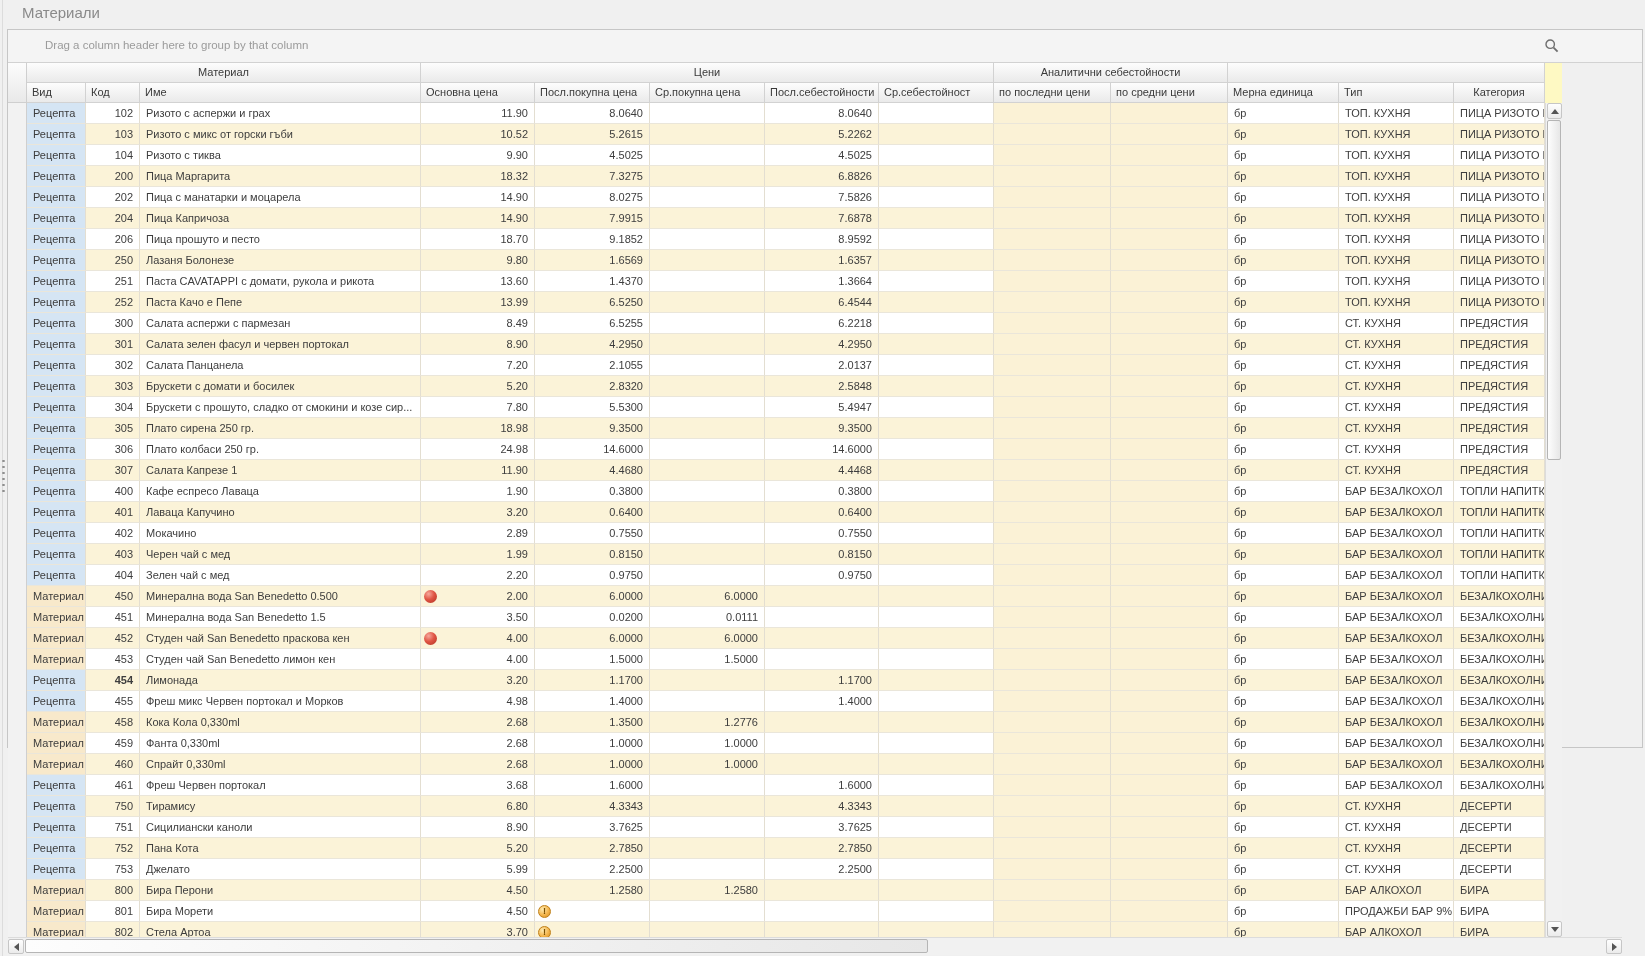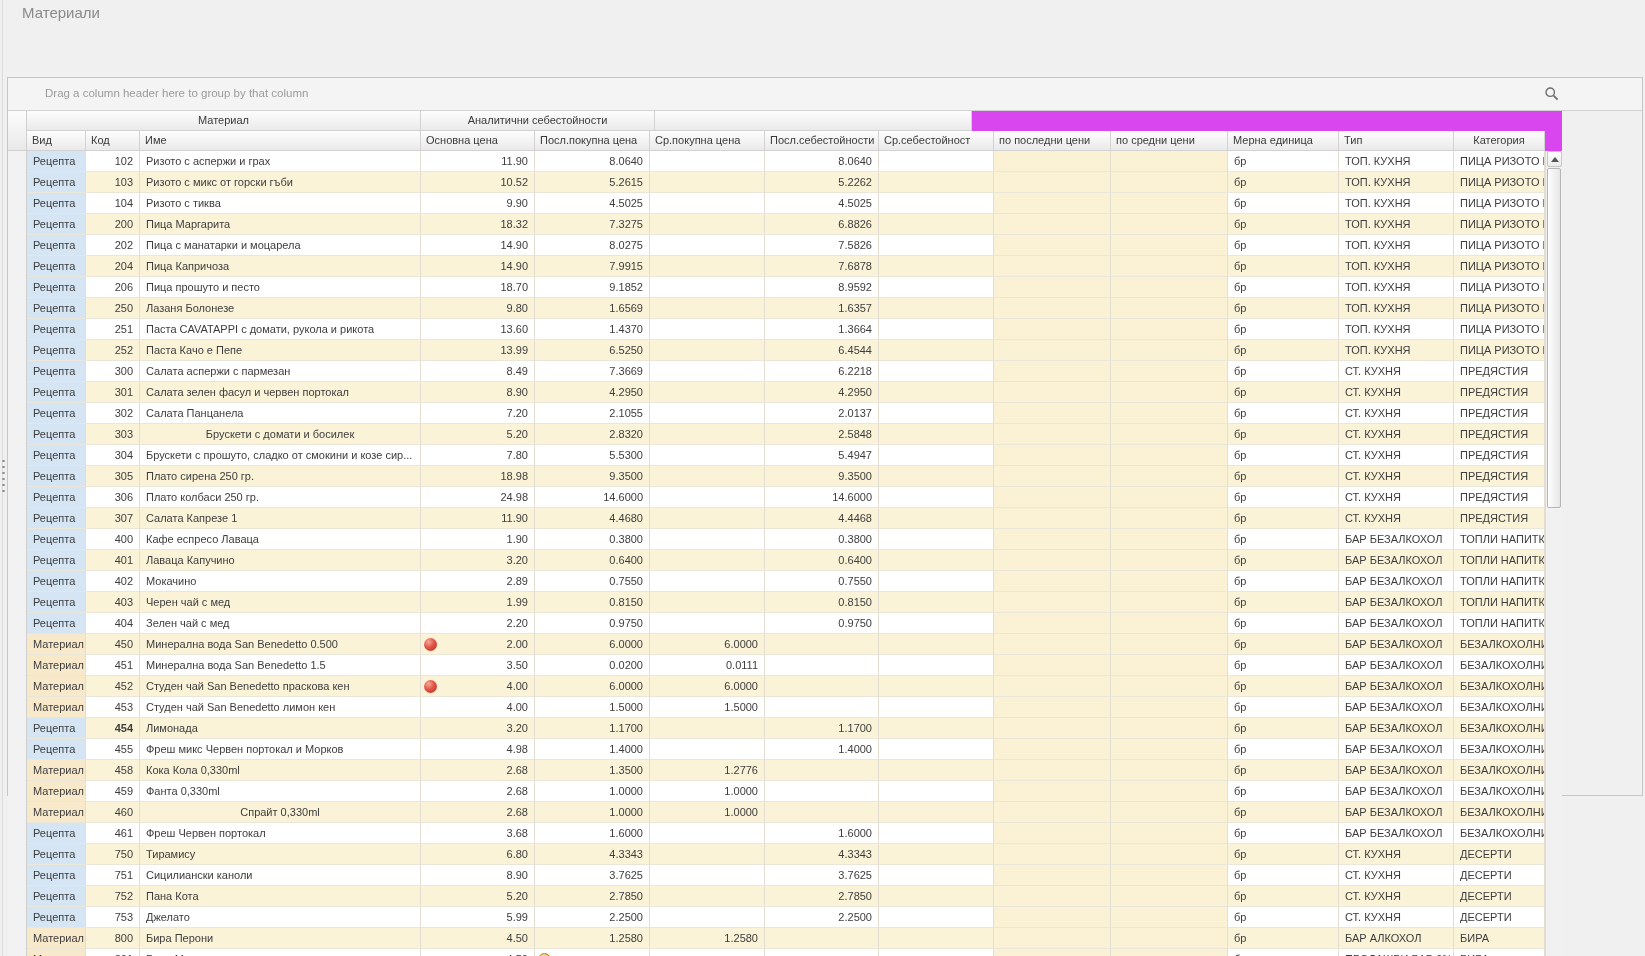--- a/index.html
+++ b/index.html
@@ -6,21 +6,21 @@
   html,body { width:1645px; height:956px; background:#f0f0f0;
     font-family:"Liberation Sans","DejaVu Sans",sans-serif; overflow:hidden; }
   .window { position:relative; width:1645px; height:956px; background:#f0f0f0; }
   .left-line { position:absolute; left:2px; top:0; bottom:0; width:1px; background:#dcdcdc; }
   .title { position:absolute; left:22px; top:4px; font-size:15px; color:#8a8a8a; }
   .edge-splitter { position:absolute; left:1px; top:458px; width:5px; height:36px;
     background-image:radial-gradient(circle,#8f8f8f 1px,transparent 1.4px);
     background-size:5px 6px; background-position:center top; cursor:ew-resize; }
 
   .grid-control { position:absolute; left:7px; top:29px; width:1636px; height:719px;
-    border:1px solid #c6c6c6; background:#d946ef;margin-top:48px; }
+    border:1px solid #c6c6c6; background:#fef9c3; }
 
   
   .group-panel { position:absolute; left:0; top:0; width:100%; height:33px;
     background:#f4f4f4; border-bottom:1px solid #d2d2d2; }
   .group-hint { position:absolute; left:37px; top:9px; font-size:11.5px; color:#9b9b9b; }
   .search-icon { position:absolute; right:82px; top:8px; width:16px; height:16px; cursor:pointer; }
 
   
   .header-area { position:absolute; left:0; top:33px; display:flex; }
   .ind-head { width:19px; height:40px; background:linear-gradient(#fcfcfc,#e9e9e9);
@@ -88,20 +88,21 @@
           <line x1="9.6" y1="9.6" x2="13.6" y2="13.6" stroke="#6e6e6e" stroke-width="1.8"></line>
         </svg>
       </span>
     </div>
 
     <div class="header-area">
       <div class="ind-head"></div>
       <div>
         <div class="hrow" id="band-row">
             <div class="hcell band" style="width: 394px;">Материал</div>
+            <div class="hcell band" style="width: 573px;">Цени</div>
             <div class="hcell band" style="width: 234px;">Аналитични себестойности</div>
             <div class="hcell band" style="width: 317px;"></div>
           </div>
         <div class="hrow" id="header-row">
             <div class="hcell" style="width: 59px;">Вид</div>
             <div class="hcell" style="width: 54px;">Код</div>
             <div class="hcell" style="width: 281px;">Име</div>
             <div class="hcell" style="width: 114px;">Основна цена</div>
             <div class="hcell" style="width: 115px;">Посл.покупна цена</div>
             <div class="hcell" style="width: 115px;">Ср.покупна цена</div>
@@ -276,21 +277,21 @@
           <div class="cell" style="width: 111px;">бр</div>
           <div class="cell" style="width: 115px;">ТОП. КУХНЯ</div>
           <div class="cell" style="width: 91px;">ПИЦА РИЗОТО П</div>
         </div>
         <div class="row">
           <div class="ind-cell"></div>
           <div class="cell vid-r" style="width: 59px;">Рецепта</div>
           <div class="cell num" style="width: 54px;">300</div>
           <div class="cell" style="width: 281px;">Салата аспержи с пармезан</div>
           <div class="cell num" style="width: 114px;">8.49</div>
-          <div class="cell num" style="width: 115px;">7.3669</div>
+          <div class="cell num" style="width: 115px;">6.5255</div>
           <div class="cell num" style="width: 115px;"></div>
           <div class="cell num" style="width: 114px;">6.2218</div>
           <div class="cell num" style="width: 115px;"></div>
           <div class="cell num an" style="width: 117px;"></div>
           <div class="cell num an" style="width: 117px;"></div>
           <div class="cell" style="width: 111px;">бр</div>
           <div class="cell" style="width: 115px;">СТ. КУХНЯ</div>
           <div class="cell" style="width: 91px;">ПРЕДЯСТИЯ</div>
         </div>
         <div class="row stripe">
@@ -322,21 +323,21 @@
           <div class="cell num an" style="width: 117px;"></div>
           <div class="cell num an" style="width: 117px;"></div>
           <div class="cell" style="width: 111px;">бр</div>
           <div class="cell" style="width: 115px;">СТ. КУХНЯ</div>
           <div class="cell" style="width: 91px;">ПРЕДЯСТИЯ</div>
         </div>
         <div class="row stripe">
           <div class="ind-cell"></div>
           <div class="cell vid-r" style="width: 59px;">Рецепта</div>
           <div class="cell num" style="width: 54px;">303</div>
-          <div class="cell" style="width: 281px; text-align: center;">Брускети с домати и босилек</div>
+          <div class="cell" style="width: 281px;">Брускети с домати и босилек</div>
           <div class="cell num" style="width: 114px;">5.20</div>
           <div class="cell num" style="width: 115px;">2.8320</div>
           <div class="cell num" style="width: 115px;"></div>
           <div class="cell num" style="width: 114px;">2.5848</div>
           <div class="cell num" style="width: 115px;"></div>
           <div class="cell num an" style="width: 117px;"></div>
           <div class="cell num an" style="width: 117px;"></div>
           <div class="cell" style="width: 111px;">бр</div>
           <div class="cell" style="width: 115px;">СТ. КУХНЯ</div>
           <div class="cell" style="width: 91px;">ПРЕДЯСТИЯ</div>
@@ -610,21 +611,21 @@
           <div class="cell num an" style="width: 117px;"></div>
           <div class="cell num an" style="width: 117px;"></div>
           <div class="cell" style="width: 111px;">бр</div>
           <div class="cell" style="width: 115px;">БАР БЕЗАЛКОХОЛ</div>
           <div class="cell" style="width: 91px;">БЕЗАЛКОХОЛНИ</div>
         </div>
         <div class="row stripe">
           <div class="ind-cell"></div>
           <div class="cell vid-m" style="width: 59px;">Материал</div>
           <div class="cell num" style="width: 54px;">460</div>
-          <div class="cell" style="width: 281px; text-align: center;">Спрайт 0,330ml</div>
+          <div class="cell" style="width: 281px;">Спрайт 0,330ml</div>
           <div class="cell num" style="width: 114px;">2.68</div>
           <div class="cell num" style="width: 115px;">1.0000</div>
           <div class="cell num" style="width: 115px;">1.0000</div>
           <div class="cell num" style="width: 114px;"></div>
           <div class="cell num" style="width: 115px;"></div>
           <div class="cell num an" style="width: 117px;"></div>
           <div class="cell num an" style="width: 117px;"></div>
           <div class="cell" style="width: 111px;">бр</div>
           <div class="cell" style="width: 115px;">БАР БЕЗАЛКОХОЛ</div>
           <div class="cell" style="width: 91px;">БЕЗАЛКОХОЛНИ</div>

